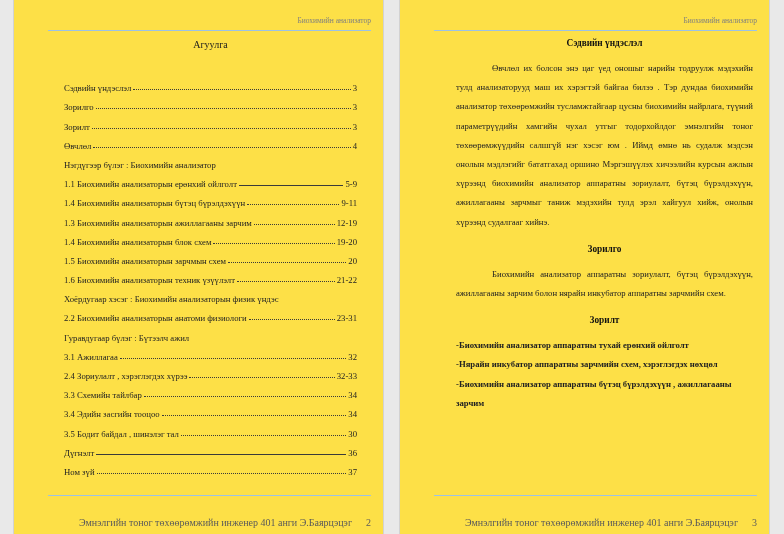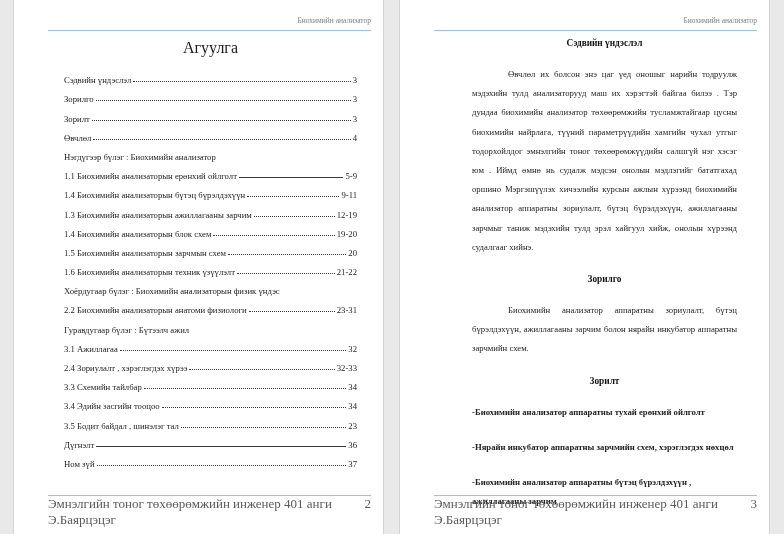--- a/index.html
+++ b/index.html
@@ -10,54 +10,54 @@
   }
   *{box-sizing:border-box;}
   html,body{margin:0;padding:0;}
   body{
     width:784px;height:534px;position:relative;overflow:hidden;
     background:var(--bg);
     font-family:"Liberation Serif", serif;
     color:var(--txt);
   }
   .page{
-    position:absolute;top:0;height:534px;width:371px;background:#ffffff;
+    position:absolute;top:0;height:534px;width:371px;background:#fde047;
     border-left:1px solid #d2d2d2;border-right:1px solid #d2d2d2;
   }
   #page-left{left:13px;}
   #page-right{left:399px;}
 
   .page-header{
     margin:16px 12px 0 34px;
     text-align:right;
     font-size:7.5px;color:var(--hdr);
     padding-bottom:5px;border-bottom:1px solid var(--rule);
   }
   .page-footer{
     position:absolute;left:34px;right:12px;bottom:6px;
-    border-top:1px solid var(--rule);padding-top:0;
+    border-top:1px solid var(--rule);padding-top:21px;
     display:flex;justify-content:flex-end;align-items:baseline;gap:14px;
-    font-size:13px;color:#5a5a5a;
+    font-size:10px;color:#5a5a5a;
   }
 
   
   .toc{margin:8px 26px 0 50px;}
-  .toc-title{text-align:center;font-size:16px;margin:7px 0 9px 0;color:#1c1c1c;}
+  .toc-title{text-align:center;font-size:10px;margin:7px 0 24px 0;color:#1c1c1c;}
   .toc-row{display:flex;align-items:flex-end;height:19.2px;font-size:8.7px;color:var(--txt);}
   .toc-label{white-space:nowrap;padding-right:1px;}
   .toc-leader{flex:1 1 auto;margin:0 1px 3px 1px;border-bottom:1px dotted #3a3a3a;min-width:8px;}
   .toc-leader.line{border-bottom-style:solid;}
   .toc-page{white-space:nowrap;padding-left:1px;}
   .toc-row.heading .toc-label{padding-right:0;}
 
   
   .content{margin:4px 16px 0 56px;font-size:8.7px;line-height:19.2px;text-align:justify;}
   .sec-heading{text-align:center;font-weight:bold;font-size:9.3px;line-height:12px;margin:11px 0 10px 0;color:#111;}
   .content .sec-heading:first-child{margin-top:6px;}
-  .para{margin:16px;text-indent:36px;}
+  .para{margin:0;text-indent:36px;}
   .para.list{text-indent:0;text-align:left;font-weight:bold;}
 </style>
 </head>
 <body>
 
 <div class="page" id="page-left">
   <div class="page-header">
     <span>Биохимийн анализатор</span>
   </div>
   <div class="toc">
@@ -110,21 +110,21 @@
           <span class="toc-label">1.5 Биохимийн анализаторын зарчмын схем</span>
           <span class="toc-leader"></span>
           <span class="toc-page">20</span>
         </div>
         <div class="toc-row">
           <span class="toc-label">1.6 Биохимийн анализаторын техник үзүүлэлт</span>
           <span class="toc-leader"></span>
           <span class="toc-page">21-22</span>
         </div>
         <div class="toc-row heading">
-          <span class="toc-label">Хоёрдугаар бүлэг : Биохимийн анализаторын физик үндэс</span>
+          <span class="toc-label">Хоёрдугаар хэсэг : Биохимийн анализаторын физик үндэс</span>
         </div>
         <div class="toc-row">
           <span class="toc-label">2.2 Биохимийн анализаторын анатоми физиологи</span>
           <span class="toc-leader"></span>
           <span class="toc-page">23-31</span>
         </div>
         <div class="toc-row heading">
           <span class="toc-label">Гуравдугаар бүлэг : Бүтээлч ажил</span>
         </div>
         <div class="toc-row">
@@ -143,21 +143,21 @@
           <span class="toc-page">34</span>
         </div>
         <div class="toc-row">
           <span class="toc-label">3.4 Эдийн засгийн тооцоо</span>
           <span class="toc-leader"></span>
           <span class="toc-page">34</span>
         </div>
         <div class="toc-row">
           <span class="toc-label">3.5 Бодит байдал , шинэлэг тал</span>
           <span class="toc-leader"></span>
-          <span class="toc-page">23</span>
+          <span class="toc-page">30</span>
         </div>
         <div class="toc-row">
           <span class="toc-label">Дүгнэлт</span>
           <span class="toc-leader line"></span>
           <span class="toc-page">36</span>
         </div>
         <div class="toc-row">
           <span class="toc-label">Ном зүй</span>
           <span class="toc-leader"></span>
           <span class="toc-page">37</span>

